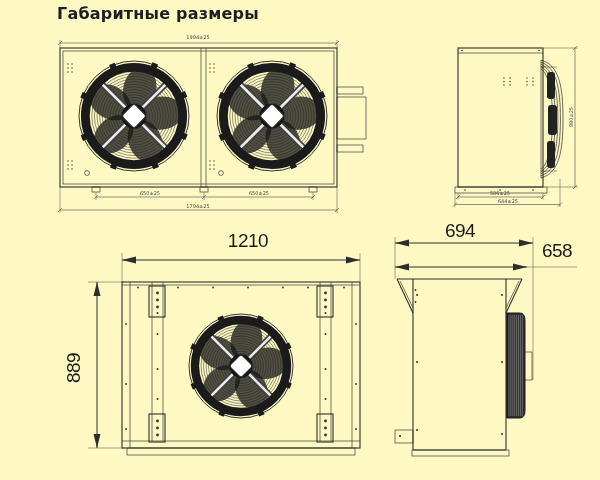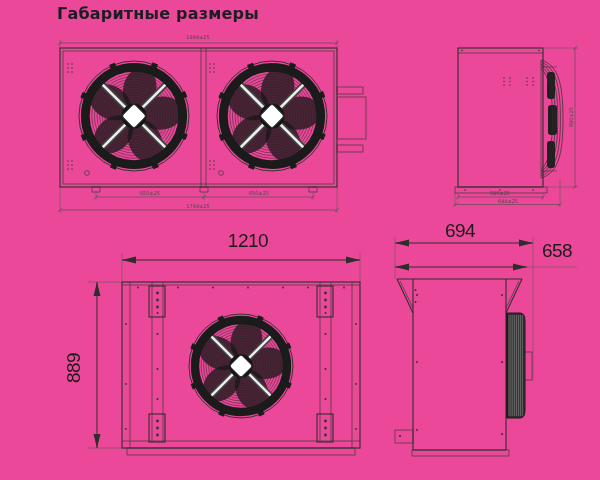--- a/index.html
+++ b/index.html
@@ -1,16 +1,16 @@
 <!DOCTYPE html>
 <html><head>
 <meta charset="utf-8">
 <style>
   html,body{margin:0;padding:0;background:#ffffff;}
-  .screen{position:relative;width:600px;height:480px;background:#ec4899;overflow:hidden;
+  .screen{position:relative;width:600px;height:480px;background:#fef9c3;overflow:hidden;
           font-family:"DejaVu Sans",sans-serif;}
   .page-title{position:absolute;left:57px;top:4px;font-size:16px;font-weight:700;
               color:#1d1d24;letter-spacing:.2px;font-family:"DejaVu Sans",sans-serif;}
   svg{position:absolute;overflow:visible;}
   .thin{stroke:#5a5a5a;stroke-width:.55;fill:none;}
   .dim{stroke:#4a4a4a;stroke-width:.6;fill:none;}
   .dimB{stroke:#2e2e2e;stroke-width:1;fill:none;}
   .out{stroke:#2f2f2f;stroke-width:1.1;fill:none;}
   .out2{stroke:#3a3a3a;stroke-width:.7;fill:none;}
   .lab{font-size:5px;fill:#4a4a4a;font-family:"DejaVu Sans",sans-serif;}

